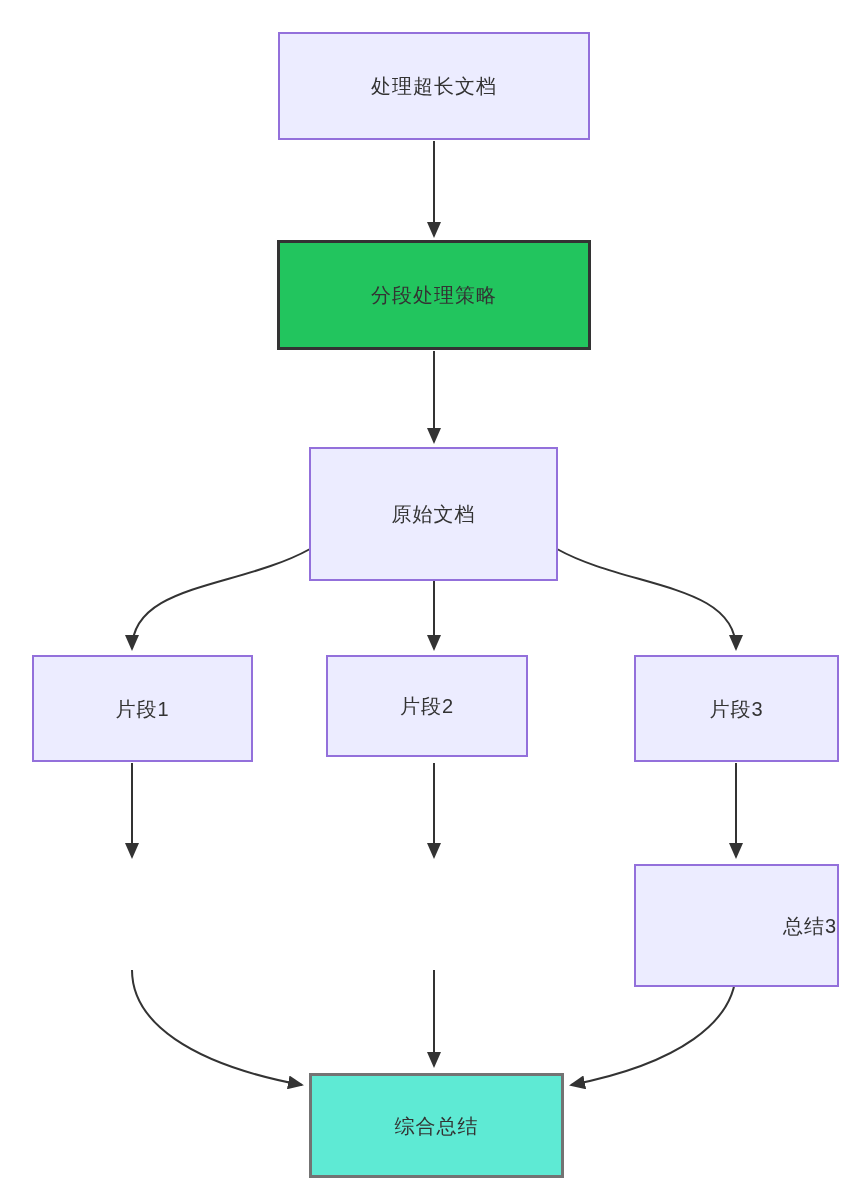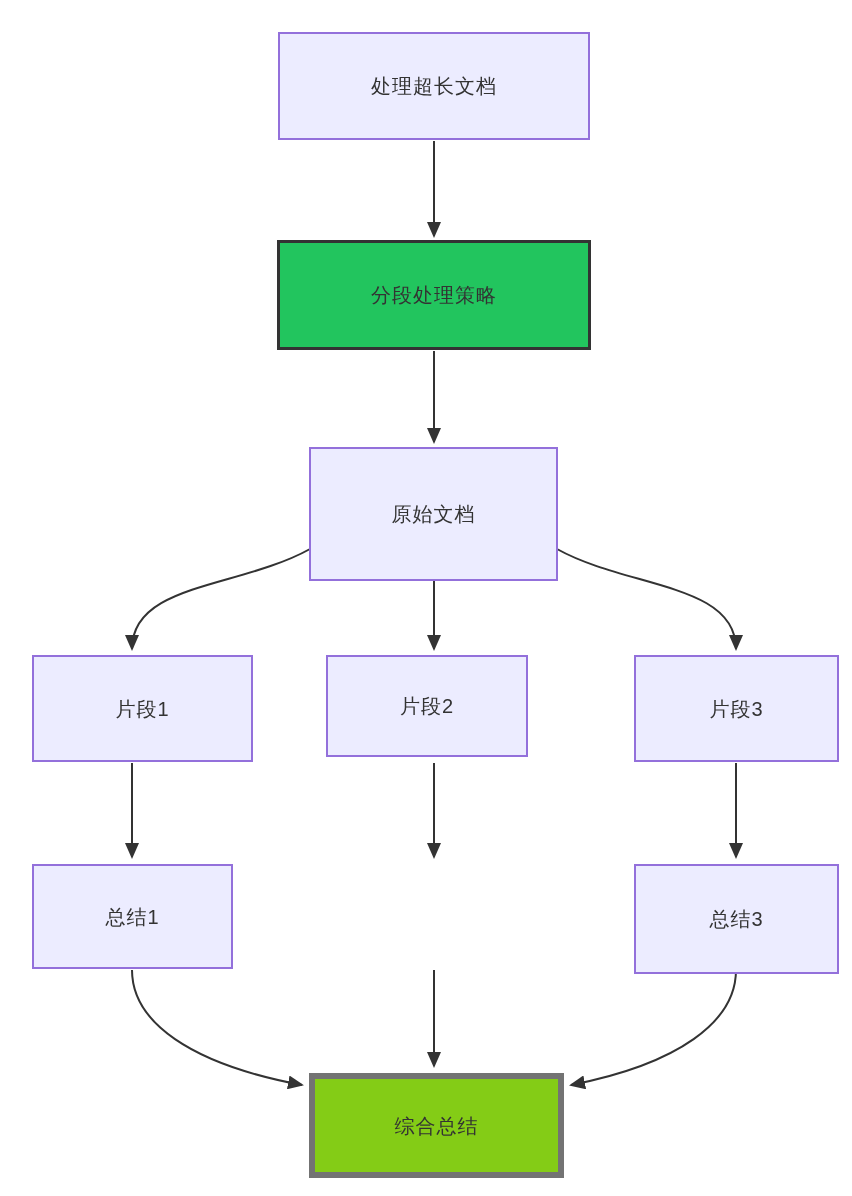--- a/index.html
+++ b/index.html
@@ -35,32 +35,32 @@
     color: #333333;
     font-size: 20px;
     line-height: 1;
     letter-spacing: 1px;
   }
   .node.emphasis {
     background: #22c55e;
     border: 3px solid #333333;
   }
   .node.success {
-    background: #84cc16;
-    border: 6px solid #737373;
+    background: #5eead4;
+    border: 3px solid #737373;
   }
   #node-A  { left: 278px; top: 32px;   width: 312px; height: 108px; align-items: center; }
   #node-B  { left: 277px; top: 240px;  width: 314px; height: 110px; }
   #node-C  { left: 309px; top: 447px;  width: 249px; height: 134px; }
   #node-D1 { left: 32px;  top: 655px;  width: 221px; height: 107px; }
   #node-D2 { left: 326px; top: 655px;  width: 202px; height: 102px; }
   #node-D3 { left: 634px; top: 655px;  width: 205px; height: 107px; }
   #node-S1 { left: 32px;  top: 864px;  width: 201px; height: 105px; }
   #node-S2 { left: 333px; top: 864px;  width: 202px; height: 105px; }
-  #node-S3 { left: 634px; top: 864px;  width: 205px; height: 110px; }
+  #node-S3 { left: 634px; top: 864px;  width: 205px; height: 123px; justify-content: flex-end; }
   #node-G  { left: 309px; top: 1073px; width: 255px; height: 105px; }
 </style>
 </head>
 <body>
 
 <div class="canvas">
 
   <svg class="edges" viewBox="0 0 852 1196" xmlns="http://www.w3.org/2000/svg">
     <defs>
       <marker id="arrow" markerUnits="userSpaceOnUse" markerWidth="16" markerHeight="14" refX="14" refY="7" orient="auto">
@@ -99,23 +99,20 @@
   </div>
 
   <div class="node" id="node-D2">
     <span>片段2</span>
   </div>
 
   <div class="node" id="node-D3">
     <span>片段3</span>
   </div>
 
-  <div class="node" id="node-S1">
-    <span>总结1</span>
-  </div>
 
 
   <div class="node" id="node-S3">
     <span>总结3</span>
   </div>
 
   <div class="node success" id="node-G">
     <span>综合总结</span>
   </div>
 

